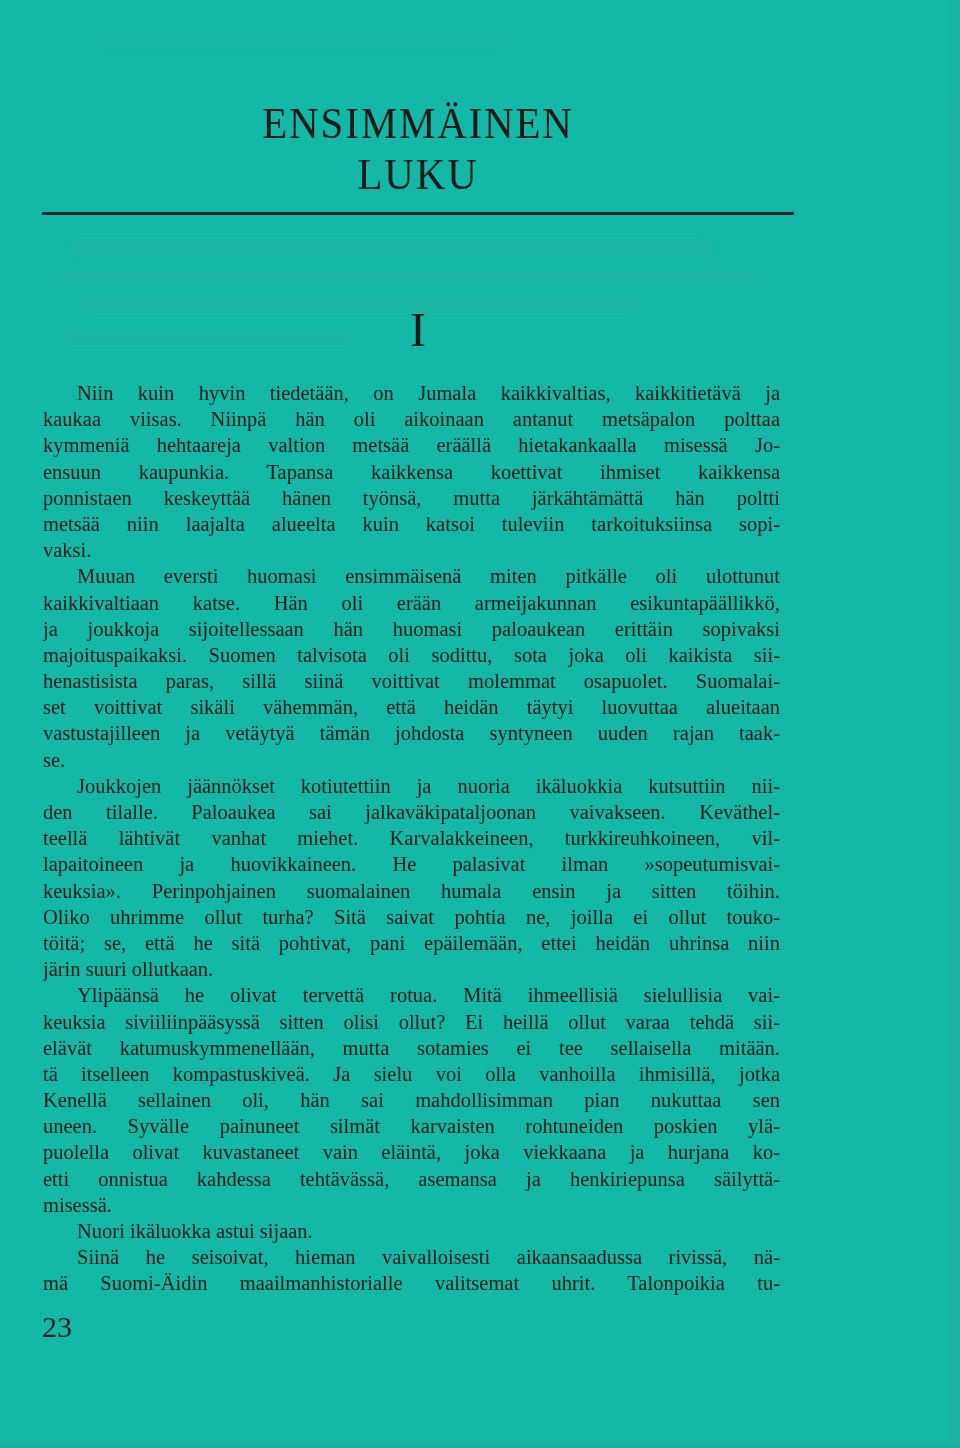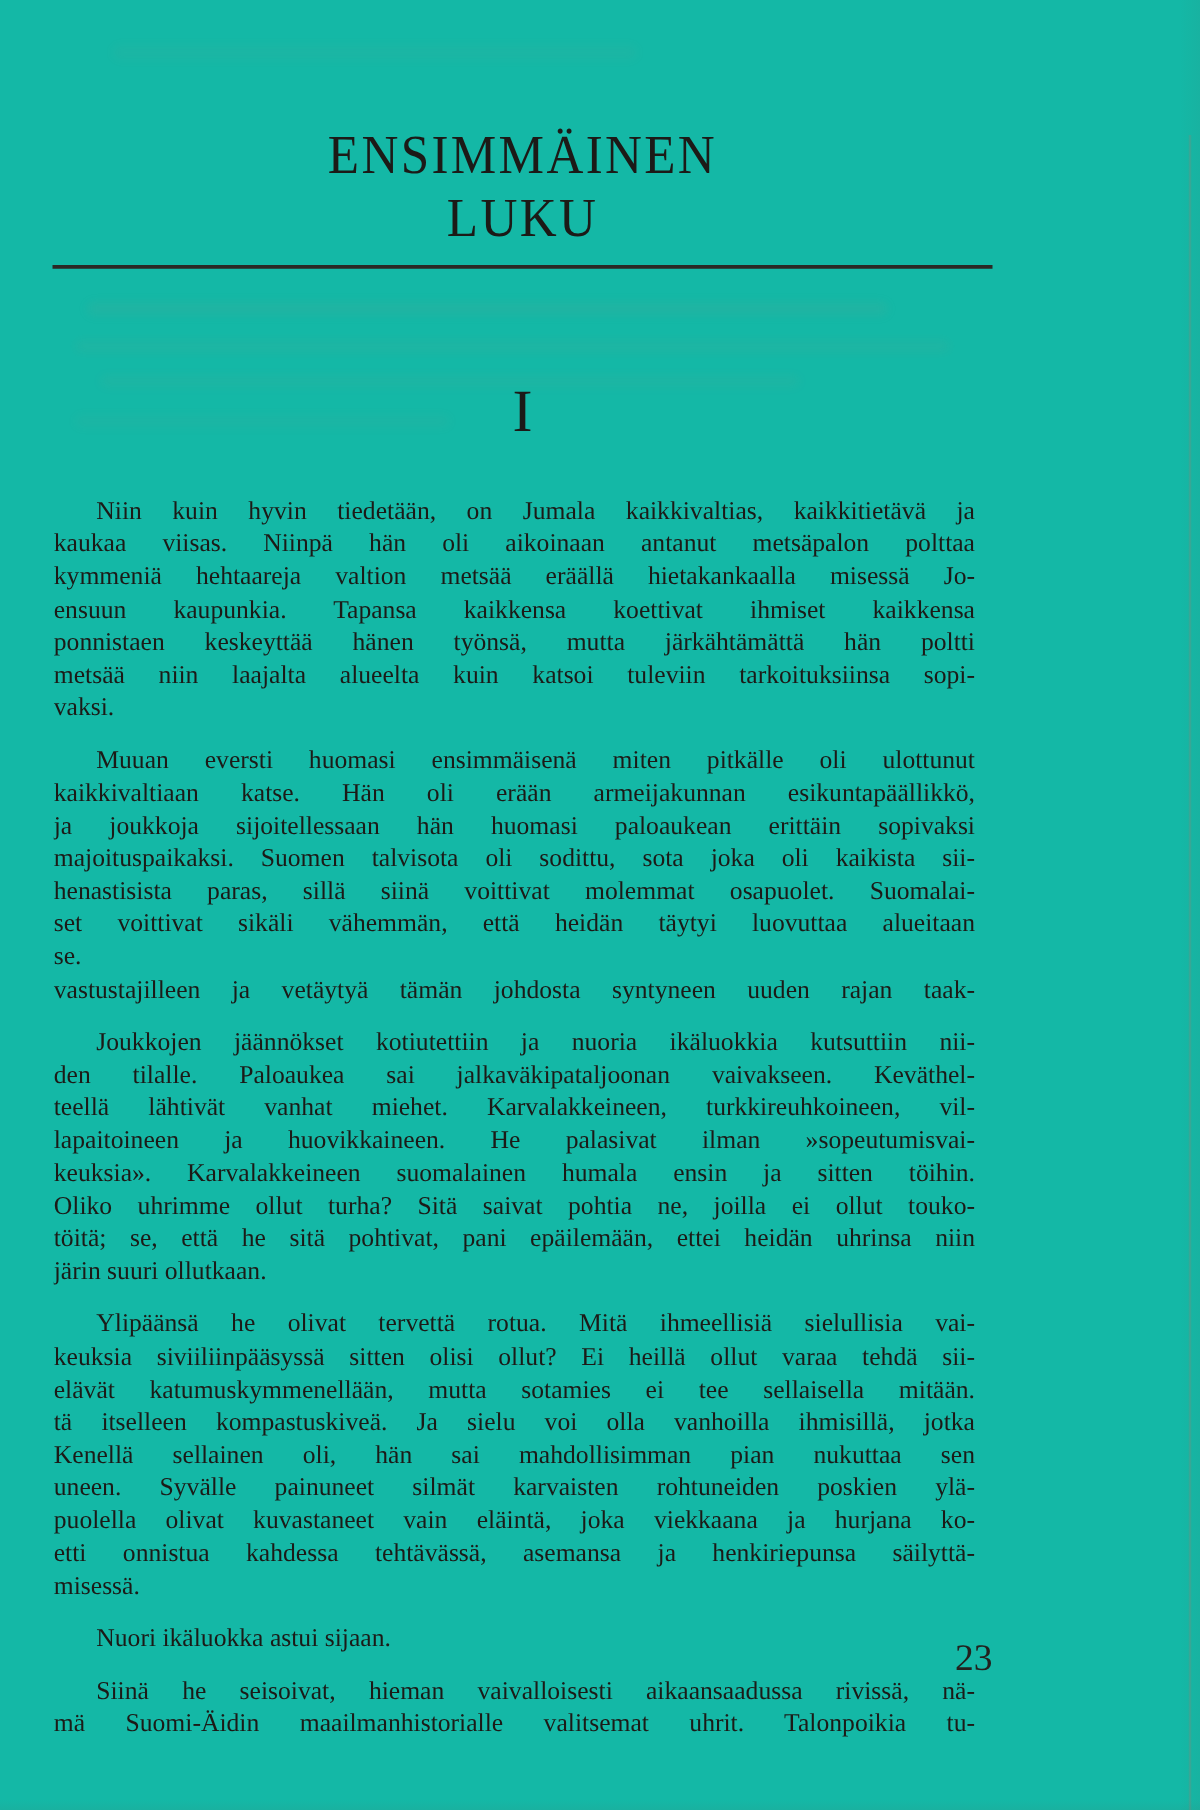--- a/index.html
+++ b/index.html
@@ -94,32 +94,32 @@
     font-size: 20.5px;
   }
   .line {
     height: 26.2px;
     line-height: 26.2px;
     overflow: hidden;
     text-align: justify;
     text-align-last: justify;
     white-space: normal;
   }
-  .line.indent { text-indent: 34px; margin-top: 16px; }
+  .line.indent { text-indent: 34px; }
   .line.last   { text-align-last: left; }
 
   .page-number {
     position: absolute;
     top: 1310px;
     left: 42px;
     width: 752px;
     height: 34px;
     line-height: 34px;
     font-size: 30px;
-    text-align: right;
+    text-align: left;
     color: #23211e;
   }
 </style>
 </head>
 <body>
 
 <div class="page">
 
   <div class="smudge s5"></div>
   <div class="smudge s1"></div>
@@ -146,27 +146,27 @@
       <div class="line">ensuun kaupunkia. Tapansa kaikkensa koettivat ihmiset kaikkensa</div>
       <div class="line">ponnistaen keskeyttää hänen työnsä, mutta järkähtämättä hän poltti</div>
       <div class="line">metsää niin laajalta alueelta kuin katsoi tuleviin tarkoituksiinsa sopi-</div>
       <div class="line last">vaksi.</div>
       <div class="line indent">Muuan eversti huomasi ensimmäisenä miten pitkälle oli ulottunut</div>
       <div class="line">kaikkivaltiaan katse. Hän oli erään armeijakunnan esikuntapäällikkö,</div>
       <div class="line">ja joukkoja sijoitellessaan hän huomasi paloaukean erittäin sopivaksi</div>
       <div class="line">majoituspaikaksi. Suomen talvisota oli sodittu, sota joka oli kaikista sii-</div>
       <div class="line">henastisista paras, sillä siinä voittivat molemmat osapuolet. Suomalai-</div>
       <div class="line">set voittivat sikäli vähemmän, että heidän täytyi luovuttaa alueitaan</div>
+      <div class="line">vastustajilleen ja vetäytyä tämän johdosta syntyneen uuden rajan taak-</div>
       <div class="line last">se.</div>
-      <div class="line">vastustajilleen ja vetäytyä tämän johdosta syntyneen uuden rajan taak-</div>
       <div class="line indent">Joukkojen jäännökset kotiutettiin ja nuoria ikäluokkia kutsuttiin nii-</div>
       <div class="line">den tilalle. Paloaukea sai jalkaväkipataljoonan vaivakseen. Keväthel-</div>
       <div class="line">teellä lähtivät vanhat miehet. Karvalakkeineen, turkkireuhkoineen, vil-</div>
       <div class="line">lapaitoineen ja huovikkaineen. He palasivat ilman »sopeutumisvai-</div>
-      <div class="line">keuksia». Karvalakkeineen suomalainen humala ensin ja sitten töihin.</div>
+      <div class="line">keuksia». Perinpohjainen suomalainen humala ensin ja sitten töihin.</div>
       <div class="line">Oliko uhrimme ollut turha? Sitä saivat pohtia ne, joilla ei ollut touko-</div>
       <div class="line">töitä; se, että he sitä pohtivat, pani epäilemään, ettei heidän uhrinsa niin</div>
       <div class="line last">järin suuri ollutkaan.</div>
       <div class="line indent">Ylipäänsä he olivat tervettä rotua. Mitä ihmeellisiä sielullisia vai-</div>
       <div class="line">keuksia siviiliinpääsyssä sitten olisi ollut? Ei heillä ollut varaa tehdä sii-</div>
       <div class="line">elävät katumuskymmenellään, mutta sotamies ei tee sellaisella mitään.</div>
       <div class="line">tä itselleen kompastuskiveä. Ja sielu voi olla vanhoilla ihmisillä, jotka</div>
       <div class="line">Kenellä sellainen oli, hän sai mahdollisimman pian nukuttaa sen</div>
       <div class="line">uneen. Syvälle painuneet silmät karvaisten rohtuneiden poskien ylä-</div>
       <div class="line">puolella olivat kuvastaneet vain eläintä, joka viekkaana ja hurjana ko-</div>

